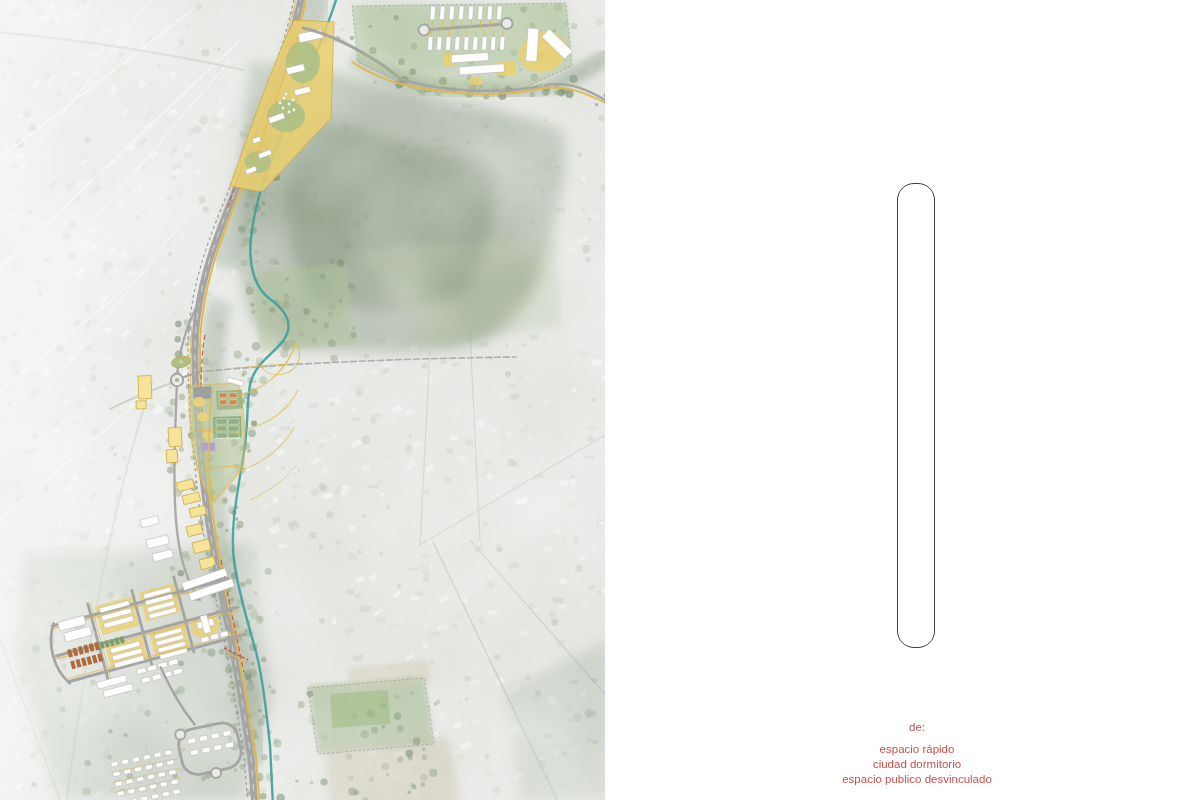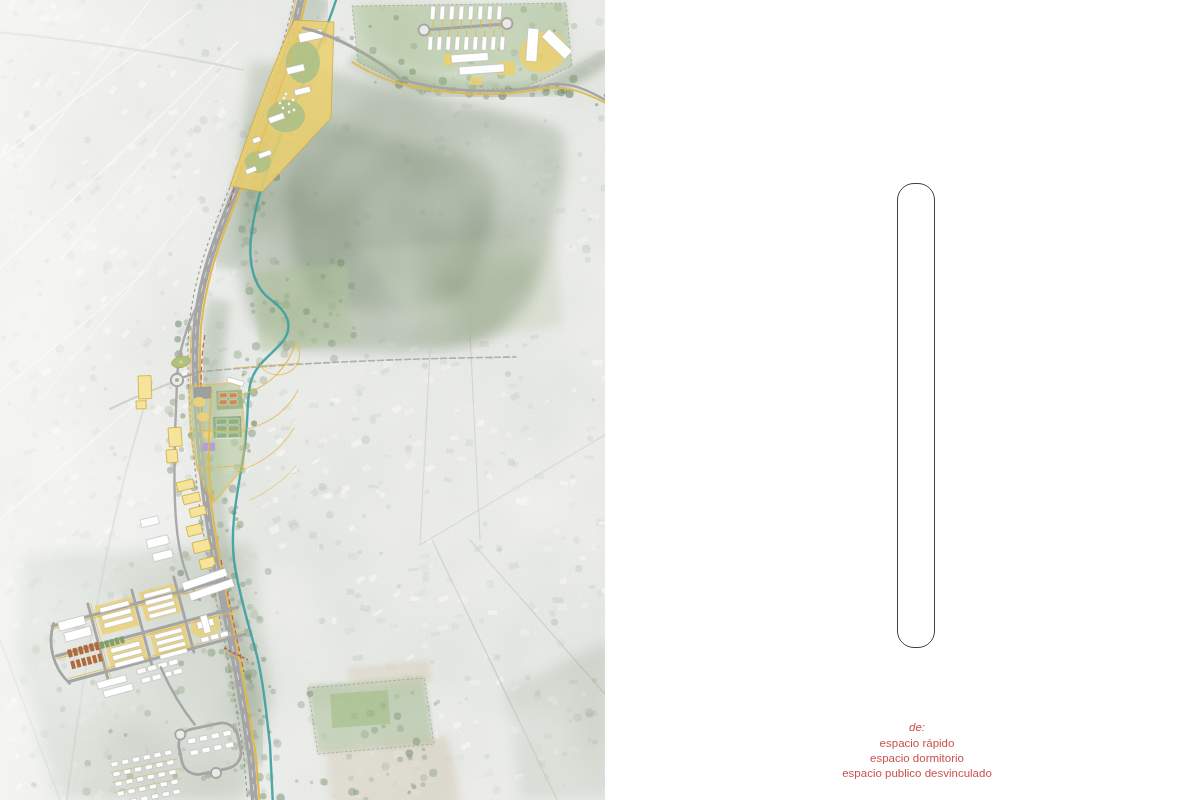--- a/index.html
+++ b/index.html
@@ -14,21 +14,21 @@
        overflow:hidden;font-family:"Liberation Sans",sans-serif}
   .map-panel{width:605px;height:800px;flex:none;position:relative;background:var(--map-base)}
   .map-panel svg{display:block}
   .right-panel{flex:1;height:800px;position:relative;background:var(--page-bg)}
   .capsule{position:absolute;left:292px;top:183px;width:38px;height:465px;
            box-sizing:border-box;border:1.3px solid var(--capsule-stroke);
            border-radius:17px;background:var(--page-bg)}
   .caption{position:absolute;left:312px;top:720px;transform:translateX(-50%);
            text-align:center;font-size:11.5px;line-height:15px;
            color:var(--accent-red);white-space:nowrap}
-  .cap-de{font-style:italic;margin-bottom:1px}
+  .cap-de{margin-bottom:7px}
   
   .rd{stroke:var(--road-gray);fill:none;stroke-linecap:round}
   .rdf{stroke:#c6cac3;fill:none;stroke-linecap:round}
   .st{stroke:#fbfbf9;fill:none;stroke-linecap:round}
   .yp{stroke:var(--overlay-yellow);fill:none;stroke-linecap:round}
   .redl{stroke:var(--bikeway-red);fill:none}
   .riv{stroke:var(--river-teal);fill:none}
   .wb{fill:#ffffff;stroke:#b0b0b0;stroke-width:.5}
   .yb{fill:var(--building-yellow);stroke:#c9a52f;stroke-width:.7}
   .ypar{fill:var(--parcel-yellow)}
@@ -1571,16 +1571,16 @@
     <rect x="330" y="694" width="58" height="34" transform="rotate(-4 330 694)" fill="#a4bd85" opacity="0.6"></rect>
   </g>
 </svg>
 </div>
 
 <div class="right-panel">
   <div class="capsule"></div>
   <div class="caption">
     <div class="cap-de">de:</div>
     <div>espacio rápido</div>
-    <div>espacio dormitorio</div>
+    <div>ciudad dormitorio</div>
     <div>espacio publico desvinculado</div>
   </div>
 </div>
 
 </body></html>

